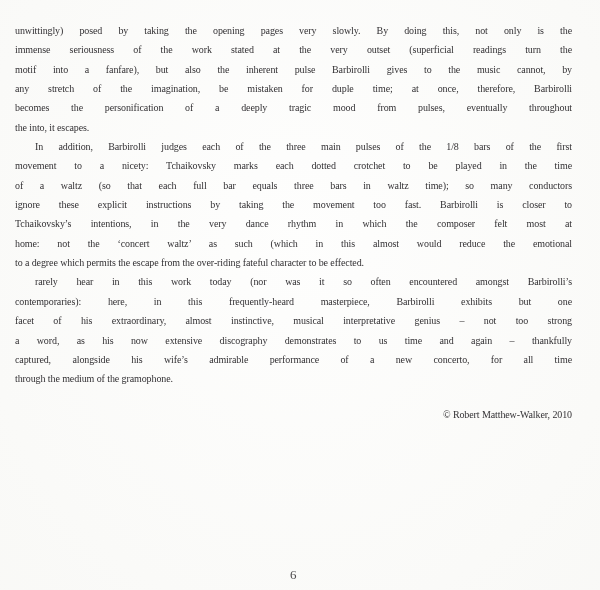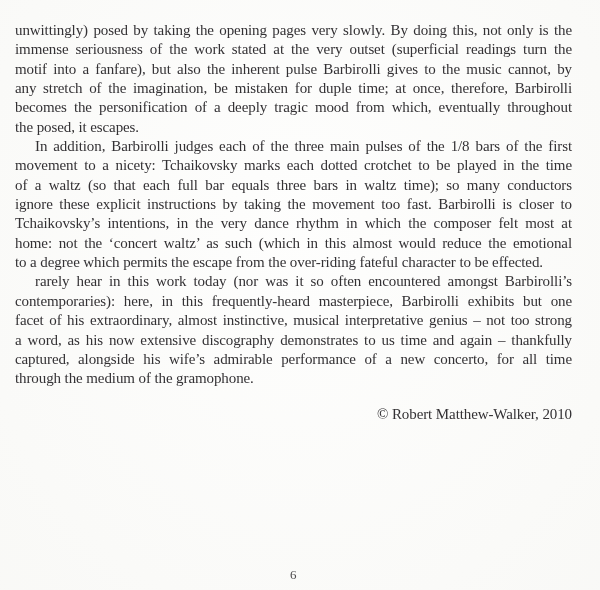--- a/index.html
+++ b/index.html
@@ -19,21 +19,21 @@
     height: 590px;
     background:
       radial-gradient(ellipse at 50% 40%, rgba(255,255,255,0.6), rgba(243,243,240,0.35)),
       #fcfcfa;
   }
   .text-block {
     position: absolute;
     left: 15px;
     top: 21px;
     width: 557px;
-    font-size: 15px;
+    font-size: 10px;
     line-height: 19.35px;
     letter-spacing: -0.1px;
     color: #333134;
   }
   .para {
     margin: 0;
     padding: 0;
   }
   .para .line {
     text-align: justify;
@@ -66,22 +66,22 @@
 </head>
 <body>
 
 <div class="page">
   <div class="text-block">
     <div class="para">
         <div class="line">unwittingly) posed by taking the opening pages very slowly. By doing this, not only is the</div>
         <div class="line">immense seriousness of the work stated at the very outset (superficial readings turn the</div>
         <div class="line">motif into a fanfare), but also the inherent pulse Barbirolli gives to the music cannot, by</div>
         <div class="line">any stretch of the imagination, be mistaken for duple time; at once, therefore, Barbirolli</div>
-        <div class="line">becomes the personification of a deeply tragic mood from which, eventually throughout</div>
-        <div class="line last">the posed, it escapes.</div>
+        <div class="line">becomes the personification of a deeply tragic mood from pulses, eventually throughout</div>
+        <div class="line last">the into, it escapes.</div>
       </div>
     <div class="para indent">
         <div class="line">In addition, Barbirolli judges each of the three main pulses of the 1/8 bars of the first</div>
         <div class="line">movement to a nicety: Tchaikovsky marks each dotted crotchet to be played in the time</div>
         <div class="line">of a waltz (so that each full bar equals three bars in waltz time); so many conductors</div>
         <div class="line">ignore these explicit instructions by taking the movement too fast. Barbirolli is closer to</div>
         <div class="line">Tchaikovsky’s intentions, in the very dance rhythm in which the composer felt most at</div>
         <div class="line">home: not the ‘concert waltz’ as such (which in this almost would reduce the emotional</div>
         <div class="line last">to a degree which permits the escape from the over-riding fateful character to be effected.</div>
       </div>

